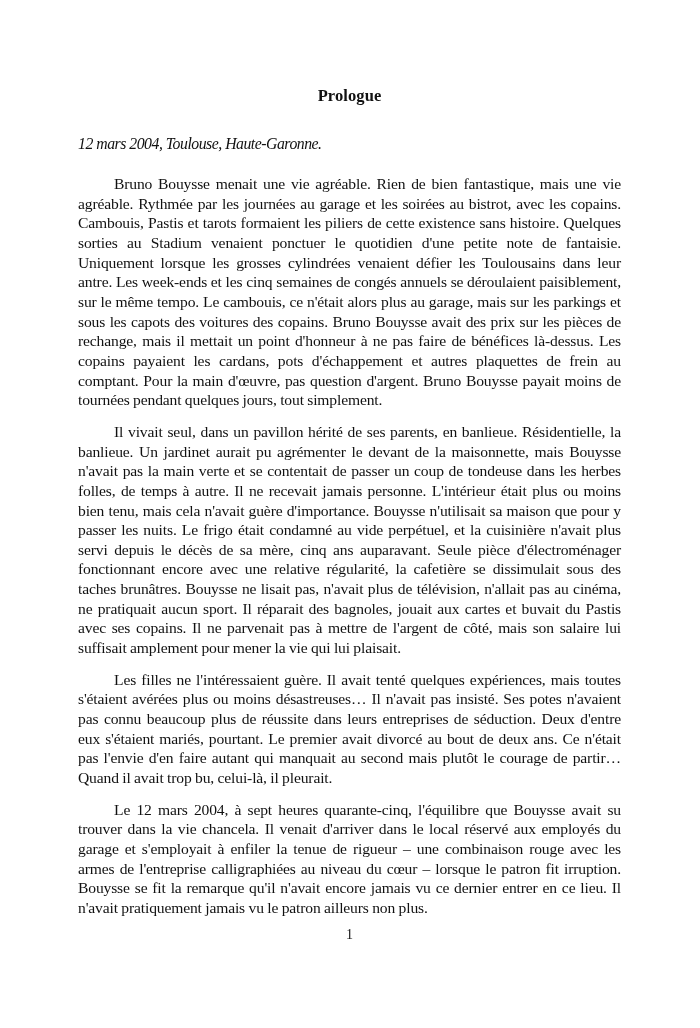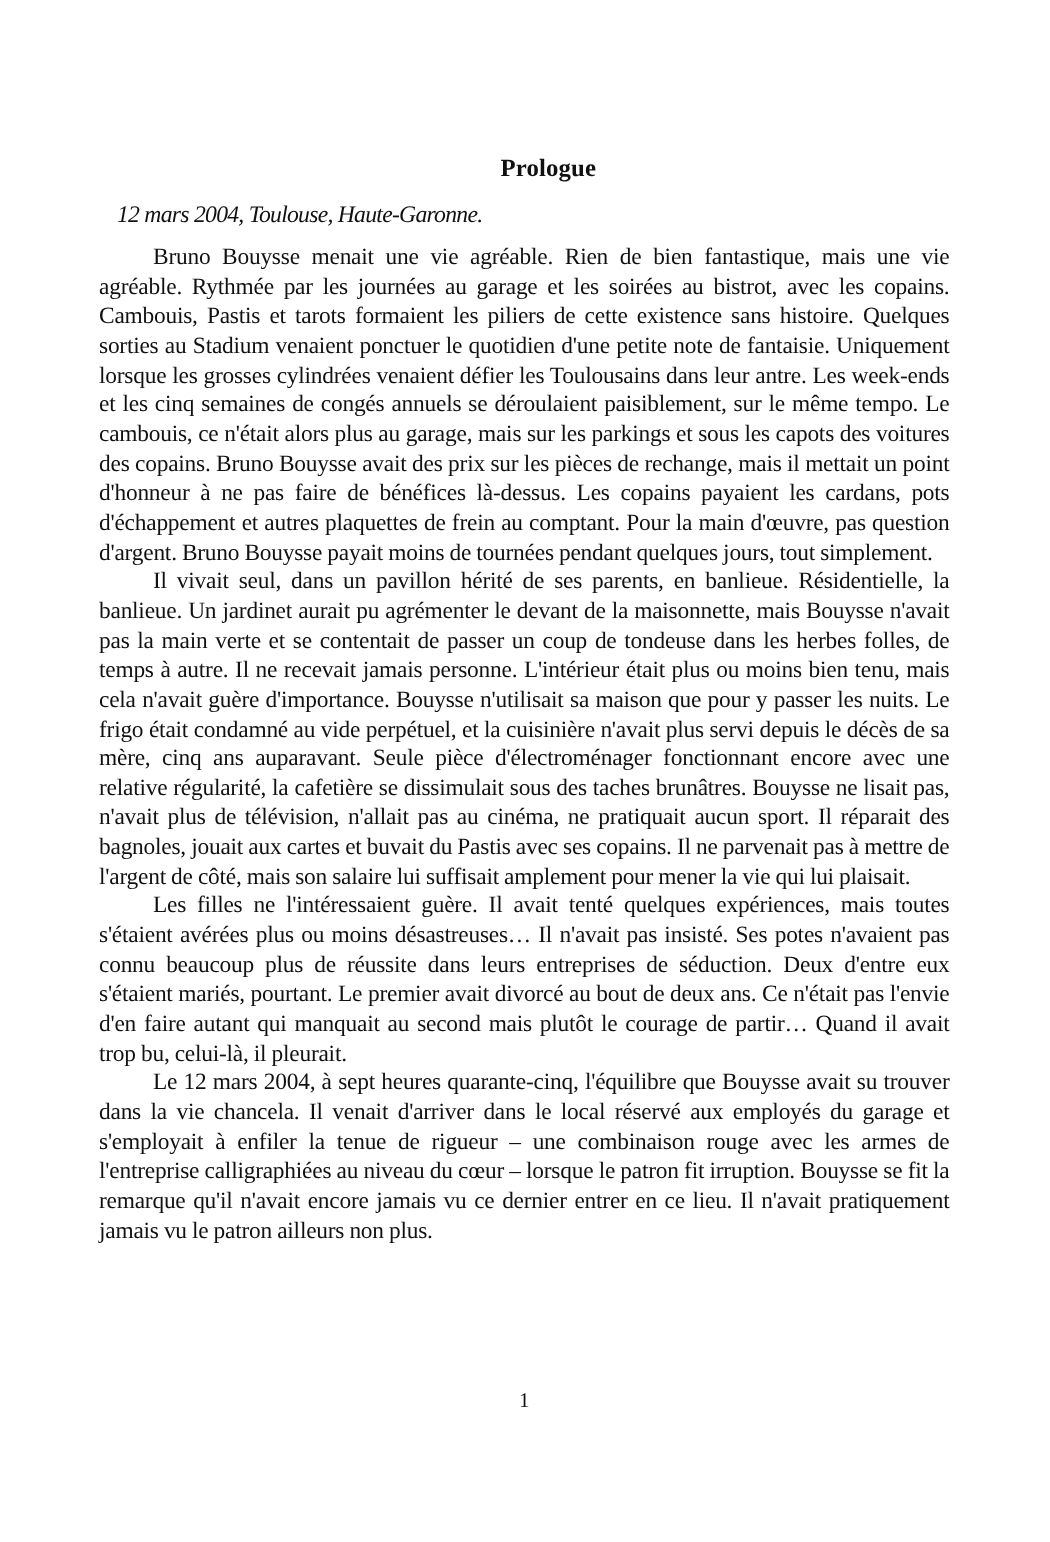--- a/index.html
+++ b/index.html
@@ -23,41 +23,41 @@
     }
     .title {
       position: absolute;
       left: 0;
       top: 86px;
       width: 567px;
       text-align: center;
       font-weight: bold;
       font-size: 16.5px;
       line-height: 20px;
-      margin: 16px;
+      margin: 0;
       letter-spacing: 0.1px;
     }
     .dateline {
       position: absolute;
       left: 0;
       top: 122px;
       margin: 12px;
       font-style: italic;
       font-size: 15.8px;
       line-height: 20px;
       letter-spacing: -0.5px;
     }
     .body {
       position: absolute;
       left: 0;
       top: 162px;
       width: 567px;
     }
     .body p {
-      margin: 0;
+      margin: 12px;
       text-align: justify;
       text-indent: 36px;
       font-size: 15.6px;
       line-height: 19.65px;
       letter-spacing: -0.15px;
       word-spacing: -0.3px;
     }
     .page-number {
       position: absolute;
       left: 0;

